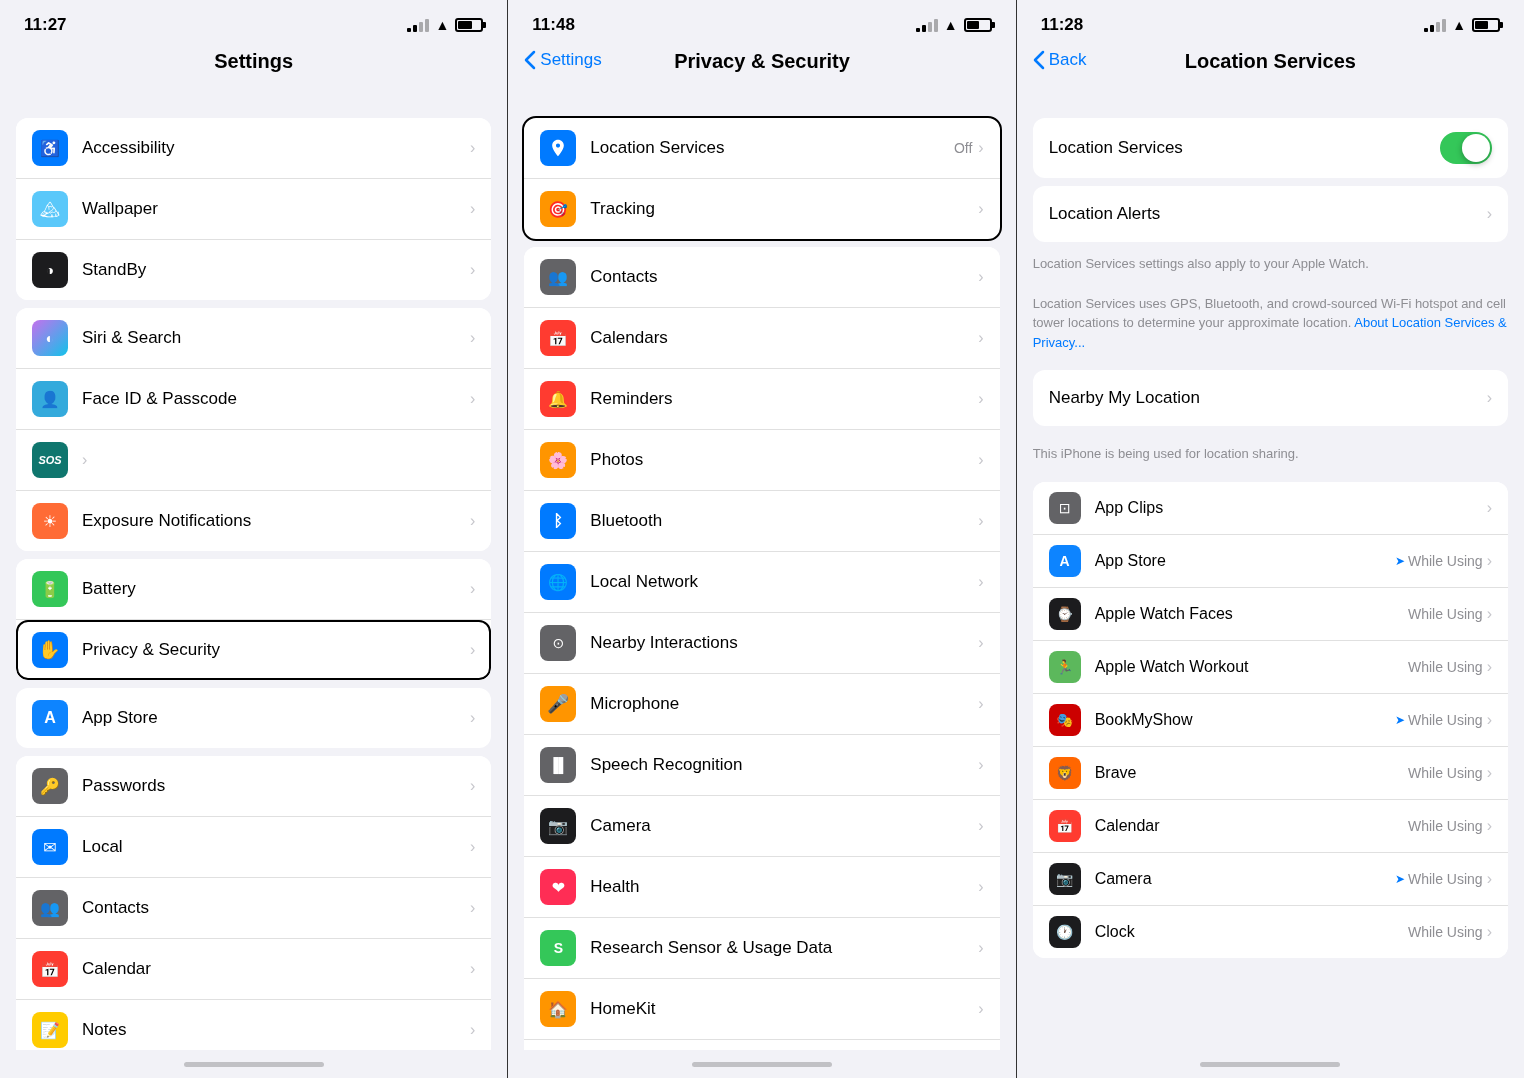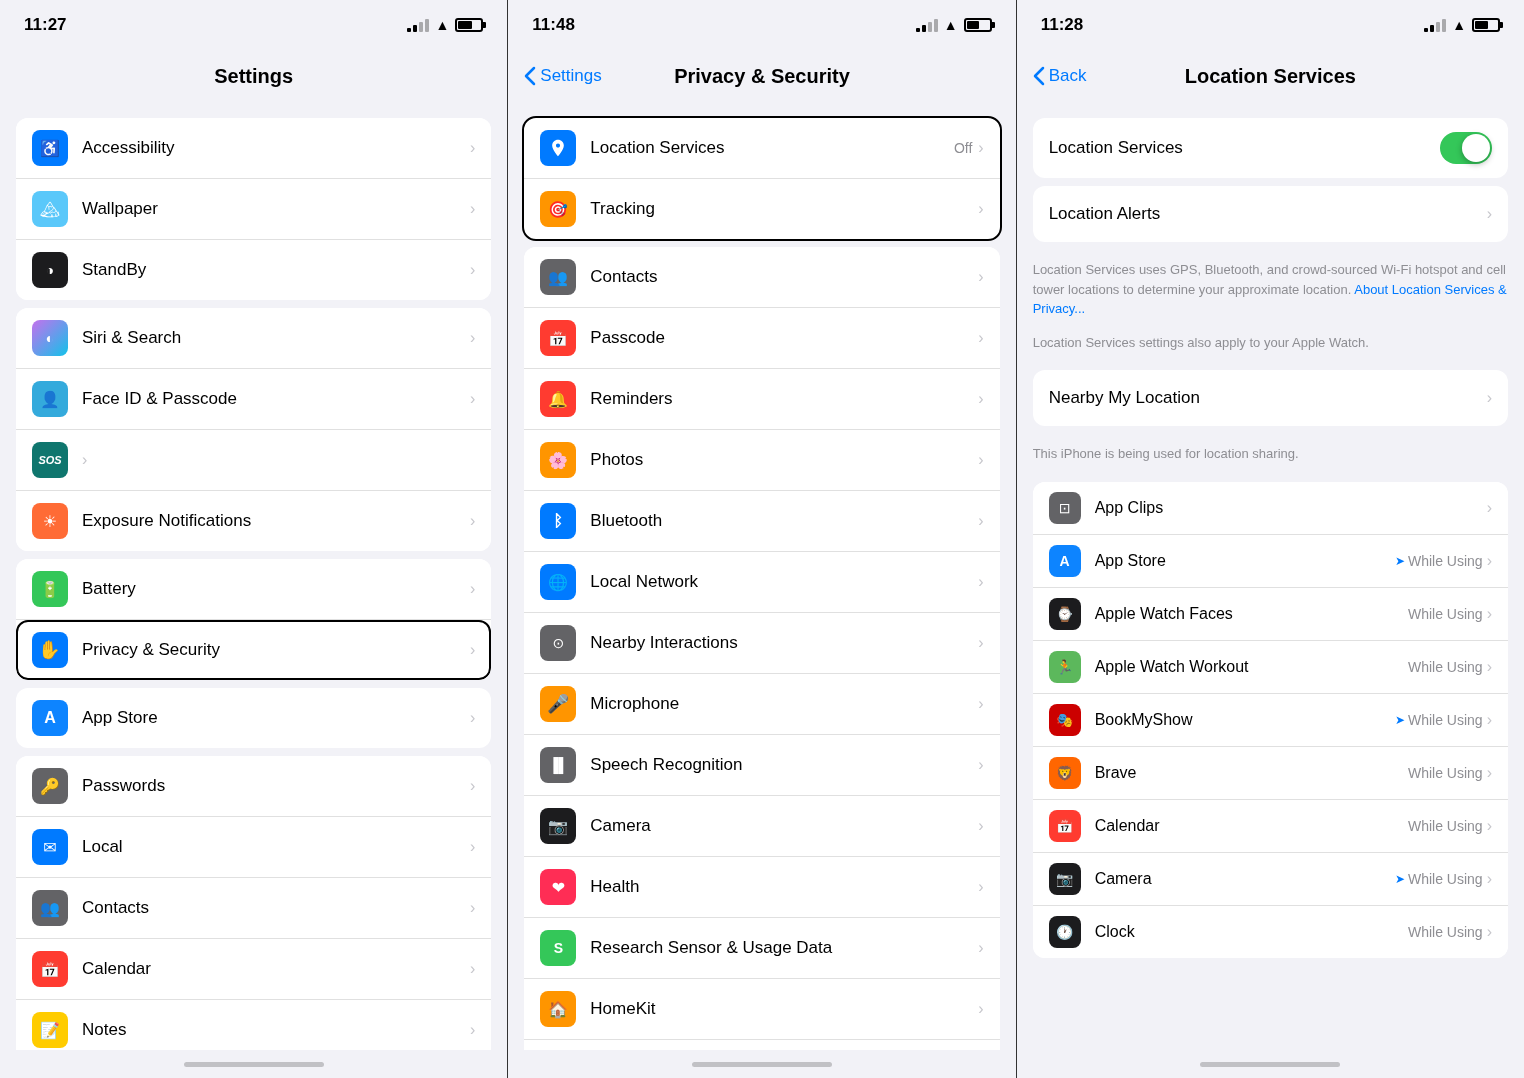--- a/index.html
+++ b/index.html
@@ -53,21 +53,20 @@
     .battery-icon::after {
       content: ''; position: absolute; right: -5px; top: 50%; transform: translateY(-50%);
       width: 3px; height: 6px; background: #000; border-radius: 0 1px 1px 0;
     }
     .battery-fill { background: #000; height: 100%; border-radius: 1px; }
 
     
     .nav-bar {
       height: 52px;
       display: flex;
-      align-items: center;
       justify-content: center;
       padding: 0 16px;
       background: #f2f2f7;
       flex-shrink: 0;
       position: relative;
     }
     .nav-title {
       font-size: 20px;
       font-weight: 700;
       color: #000;
@@ -451,21 +450,21 @@
         <div class="row-icon" style="background:#636366">
           <span style="color:#fff;font-size:16px">👥</span>
         </div>
         <span class="row-label">Contacts</span>
         <span class="chevron">›</span>
       </div>
       <div class="settings-row">
         <div class="row-icon" style="background:#ff3b30">
           <span style="color:#fff;font-size:16px">📅</span>
         </div>
-        <span class="row-label">Passcode</span>
+        <span class="row-label">Calendars</span>
         <span class="chevron">›</span>
       </div>
       <div class="settings-row">
         <div class="row-icon" style="background:#ff3b30">
           <span style="color:#fff;font-size:16px">🔔</span>
         </div>
         <span class="row-label">Reminders</span>
         <span class="chevron">›</span>
       </div>
       <div class="settings-row">
@@ -593,26 +592,26 @@
       </div>
     </div>
 
     <div class="settings-group">
       <div class="settings-row">
         <span class="row-label">Location Alerts</span>
         <span class="chevron">›</span>
       </div>
     </div>
 
+    <div class="description-text" style="padding-top:4px">Location Services settings also apply to your Apple Watch.</div>
+
     <div class="description-text">
       <span>Location Services uses GPS, Bluetooth, and crowd-sourced Wi-Fi hotspot and cell tower locations to determine your approximate location.</span>
       <a href="#"> <span>About Location Services &amp; Privacy...</span></a>
     </div>
-
-    <div class="description-text" style="padding-top:4px">Location Services settings also apply to your Apple Watch.</div>
 
     <div class="settings-group">
       <div class="settings-row">
         <span class="row-label" style="font-weight:400">Nearby My Location</span>
         <span class="chevron">›</span>
       </div>
     </div>
 
     <div class="description-text">This iPhone is being used for location sharing.</div>
 

